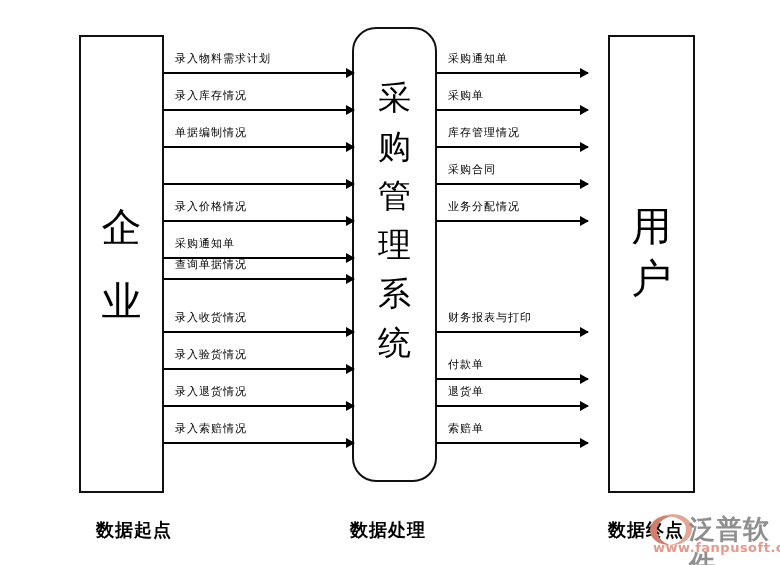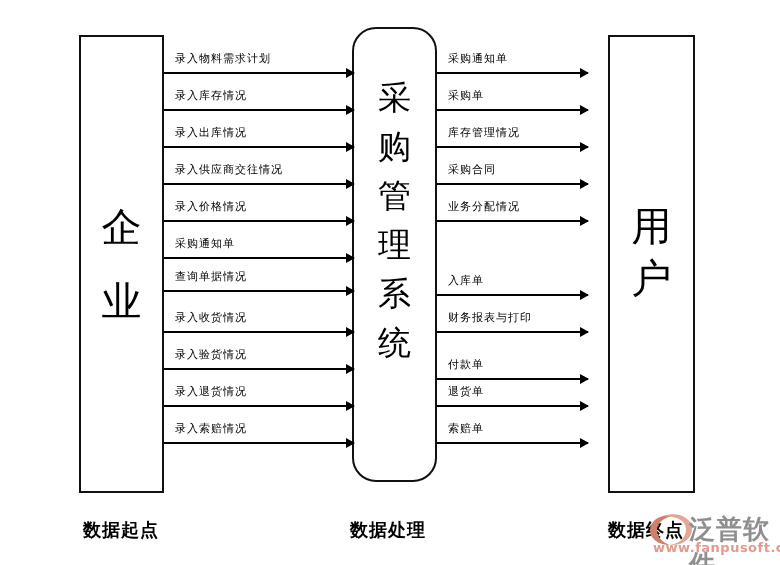--- a/index.html
+++ b/index.html
@@ -29,21 +29,21 @@
     white-space:nowrap; letter-spacing:1px;
   }
   .arrow-line { position:absolute; left:0; right:0; bottom:0; height:2px; background:#000; }
   .arrow-line::after {
     content:""; position:absolute; right:-1px; top:-4px; width:0; height:0;
     border-left:9px solid #000; border-top:5px solid transparent; border-bottom:5px solid transparent;
   }
 
   
   .footer-label { position:absolute; top:518px; font-size:18px; font-weight:bold; letter-spacing:1px; }
-  #footer-start   { left:83px; }
+  #footer-start   { left:96px; }
   #footer-process { left:350px; }
   #footer-end     { left:608px; }
 
   
   .wm-icon  { position:absolute; left:646px; top:512px; }
   .wm-brand { position:absolute; left:689px; top:512px; font-size:26px; font-weight:bold;
               letter-spacing:1px; font-family:"DejaVu Sans","Liberation Sans",sans-serif; }
   .wm-url   { position:absolute; left:653px; top:540px; font-size:13px; font-weight:bold;
               font-family:"DejaVu Sans","Liberation Sans",sans-serif; letter-spacing:0.5px; }
 </style>
@@ -73,36 +73,35 @@
 
   <div class="flow left" style="top:50px">
     <div class="flow-label">录入物料需求计划</div>
     <div class="arrow-line"></div>
   </div>
   <div class="flow left" style="top:87px">
     <div class="flow-label">录入库存情况</div>
     <div class="arrow-line"></div>
   </div>
   <div class="flow left" style="top:124px">
-    <div class="flow-label">录入出库情况</div>
+    <div class="flow-label">单据编制情况</div>
     <div class="arrow-line"></div>
   </div>
   <div class="flow left" style="top:161px">
-    <div class="flow-label">录入供应商交往情况</div>
     <div class="arrow-line"></div>
   </div>
   <div class="flow left" style="top:198px">
     <div class="flow-label">录入价格情况</div>
     <div class="arrow-line"></div>
   </div>
   <div class="flow left" style="top:235px">
     <div class="flow-label">采购通知单</div>
     <div class="arrow-line"></div>
   </div>
-  <div class="flow left" style="top:268px">
+  <div class="flow left" style="top:256px">
     <div class="flow-label">查询单据情况</div>
     <div class="arrow-line"></div>
   </div>
   <div class="flow left" style="top:309px">
     <div class="flow-label">录入收货情况</div>
     <div class="arrow-line"></div>
   </div>
   <div class="flow left" style="top:346px">
     <div class="flow-label">录入验货情况</div>
     <div class="arrow-line"></div>
@@ -129,24 +128,20 @@
     <div class="arrow-line"></div>
   </div>
   <div class="flow right" style="top:161px">
     <div class="flow-label">采购合同</div>
     <div class="arrow-line"></div>
   </div>
   <div class="flow right" style="top:198px">
     <div class="flow-label">业务分配情况</div>
     <div class="arrow-line"></div>
   </div>
-  <div class="flow right" style="top:272px">
-    <div class="flow-label">入库单</div>
-    <div class="arrow-line"></div>
-  </div>
   <div class="flow right" style="top:309px">
     <div class="flow-label">财务报表与打印</div>
     <div class="arrow-line"></div>
   </div>
   <div class="flow right" style="top:356px">
     <div class="flow-label">付款单</div>
     <div class="arrow-line"></div>
   </div>
   <div class="flow right" style="top:383px">
     <div class="flow-label">退货单</div>

